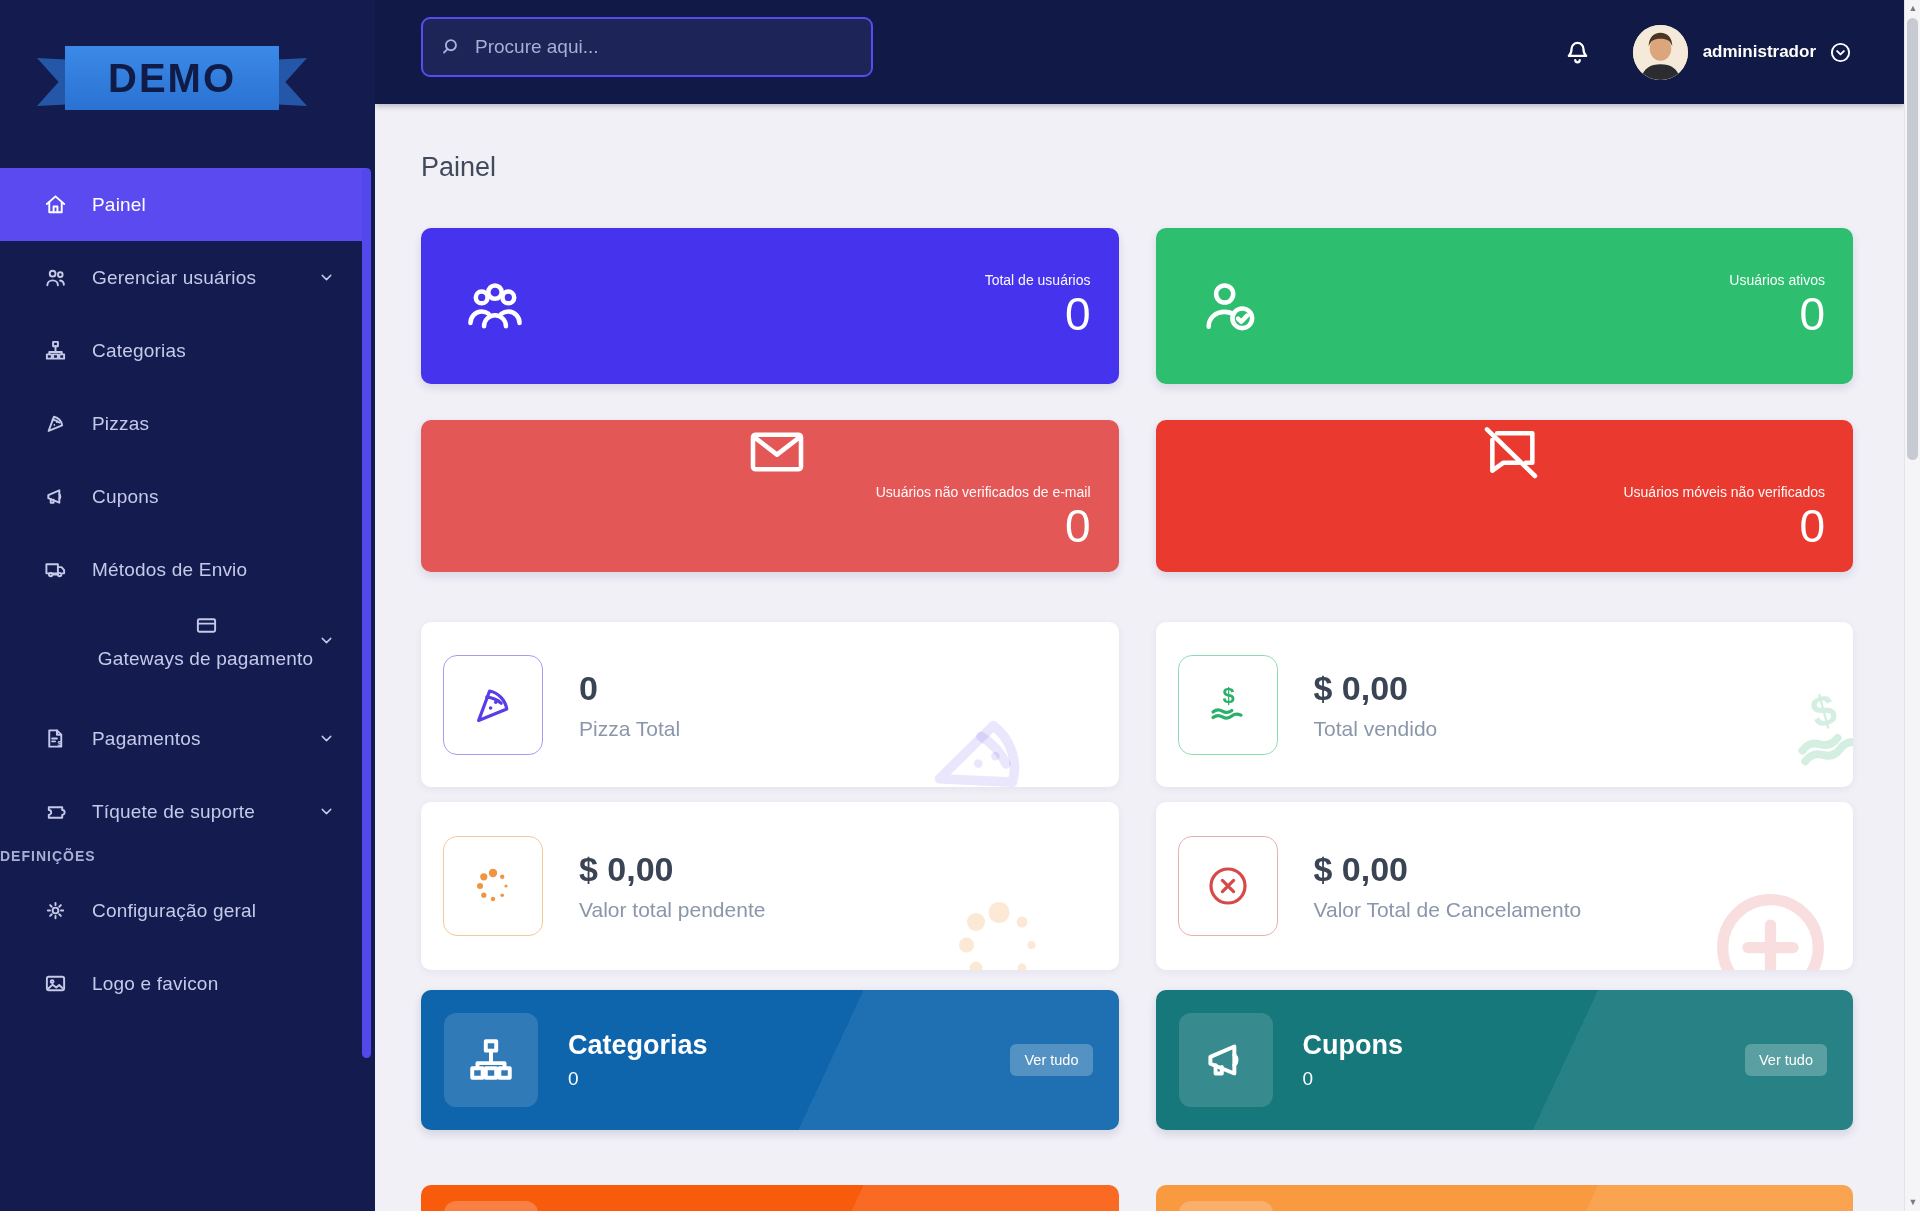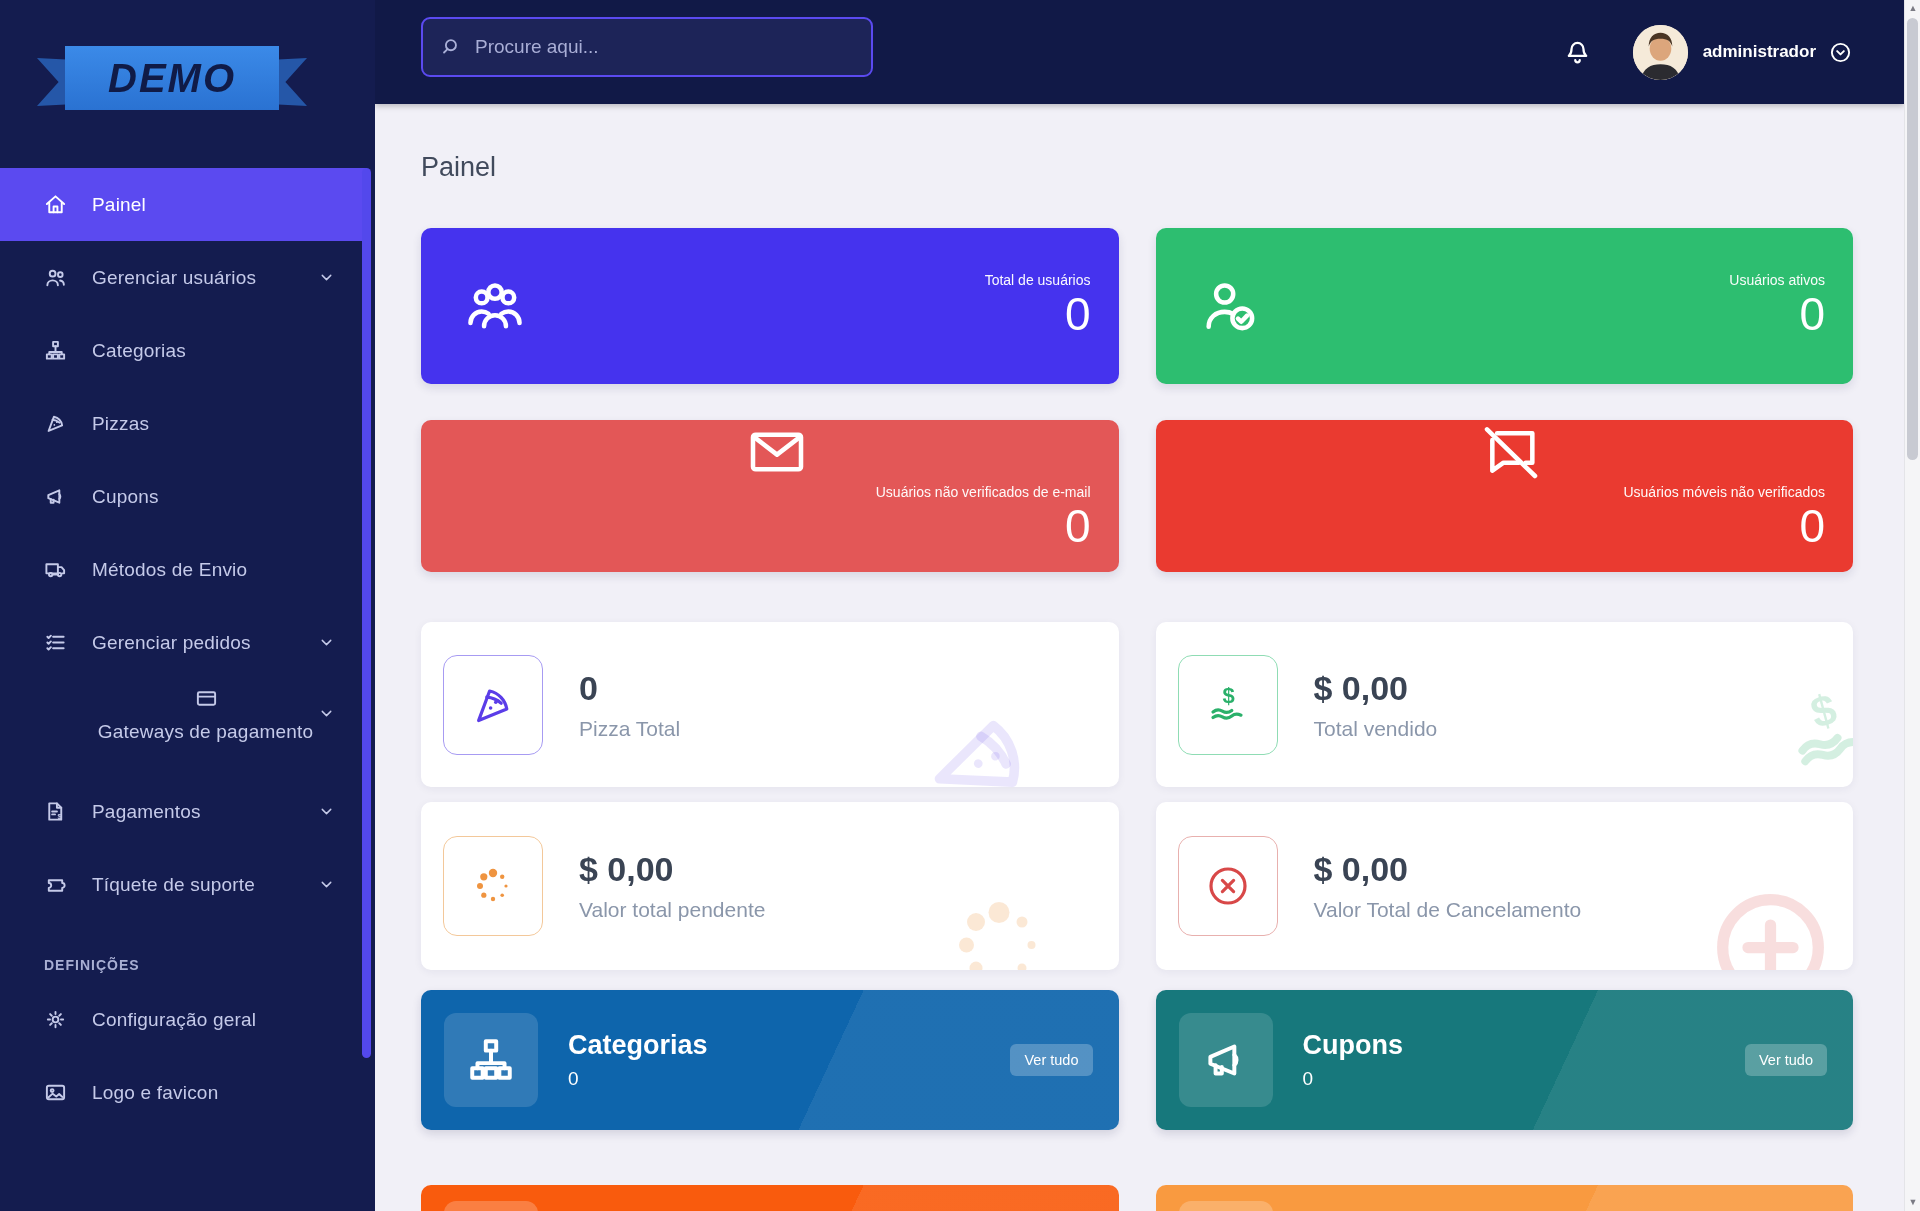--- a/index.html
+++ b/index.html
@@ -11,34 +11,34 @@
   
   .sidebar { position:absolute; left:0; top:0; width:375px; height:1211px;
     background:#141c4f; z-index:5; }
   .logo-wrap { position:absolute; left:37px; top:40px; width:270px; height:80px; }
   .ribbon-end { position:absolute; top:18px; width:72px; height:48px; background:#2557a8; }
   .ribbon-end.left  { left:0;  clip-path:polygon(0 0,100% 8%,100% 92%,0 100%,30% 50%); }
   .ribbon-end.right { right:0; clip-path:polygon(0 8%,100% 0,70% 50%,100% 100%,0 92%); }
   .ribbon-band { position:absolute; left:28px; top:6px; width:214px; height:64px;
     background:linear-gradient(180deg,#3b8ae8,#2a72d2);
     display:flex; align-items:center; justify-content:center; }
-  .ribbon-band span { font-size:40px; font-weight:800; letter-spacing:2px; color:#101b47;font-style:italic; }
+  .ribbon-band span { font-size:40px; font-weight:800; letter-spacing:2px; color:#101b47; }
 
   .side-nav { position:absolute; top:168px; left:0; width:367px; }
   .s-item { position:relative; display:flex; align-items:center; height:73px;
     padding-left:44px; color:#c5cae9; cursor:pointer; }
   .s-item.active { background:#5b4af0; color:#ffffff; }
   .s-item .mi { width:23px; height:23px; flex:0 0 23px; }
   .s-label { margin-left:25px; font-size:19px; font-weight:500; letter-spacing:.2px; }
   .chev { position:absolute; right:32px; width:17px; height:17px; }
   .s-item.two-line { display:block; height:96px; padding-top:8px;text-align:center; }
   .s-item.two-line .mi { margin-left:2px; }
   .s-item.two-line .s-label { display:block; margin-left:0; margin-top:7px; }
   .s-item.two-line .chev { top:26px; }
-  .s-section { padding-left:44px; margin-top:36px; margin-bottom:10px;
+  .s-section { margin-bottom:10px;
     font-size:14px; font-weight:700; letter-spacing:1px; color:#a9afd3; }
   .side-scroll { position:absolute; right:4px; top:168px; width:9px; height:890px;
     background:#5348ec; border-radius:5px; }
 
   
   .topbar { position:absolute; left:375px; top:0; width:1529px; height:104px;
     background:#111947; box-shadow:0 2px 6px rgba(0,0,10,.25); z-index:4; }
   .search-box { position:absolute; left:46px; top:17px; width:452px; height:60px;
     background:#1d2458; border:2px solid #5b4af0; border-radius:9px;
     display:flex; align-items:center; padding:0 16px; }
@@ -184,32 +184,20 @@
     <div class="s-item">
       <svg class="icon mi" viewBox="0 0 24 24">
           <rect x="2.5" y="6.5" width="12" height="9.5"></rect>
           <path d="M14.5 9.5h3.8l2.7 3.2V16h-2"></path>
           <circle cx="7" cy="17.3" r="1.8"></circle>
           <circle cx="16.3" cy="17.3" r="1.8"></circle>
           <path d="M9 17.3h5.3"></path>
         </svg>
       <span class="s-label">Métodos de Envio</span>
     </div>
-    <div class="s-item">
-      <svg class="icon mi" viewBox="0 0 24 24">
-          <path d="M9.5 6h11M9.5 12h11M9.5 18h11"></path>
-          <path d="M3.5 6l1.3 1.3L7.2 4.9"></path>
-          <path d="M3.5 12l1.3 1.3 2.4-2.4"></path>
-          <path d="M3.5 18l1.3 1.3 2.4-2.4"></path>
-        </svg>
-      <span class="s-label">Gerenciar pedidos</span>
-      <svg class="icon chev" viewBox="0 0 24 24">
-          <path d="M6 9l6 6 6-6"></path>
-        </svg>
-    </div>
     <div class="s-item two-line">
       <svg class="icon mi" viewBox="0 0 24 24">
           <rect x="3" y="5.5" width="18" height="13" rx="1.5"></rect>
           <path d="M3 10h18"></path>
         </svg>
       <span class="s-label">Gateways de pagamento</span>
       <svg class="icon chev" viewBox="0 0 24 24">
           <path d="M6 9l6 6 6-6"></path>
         </svg>
     </div>

